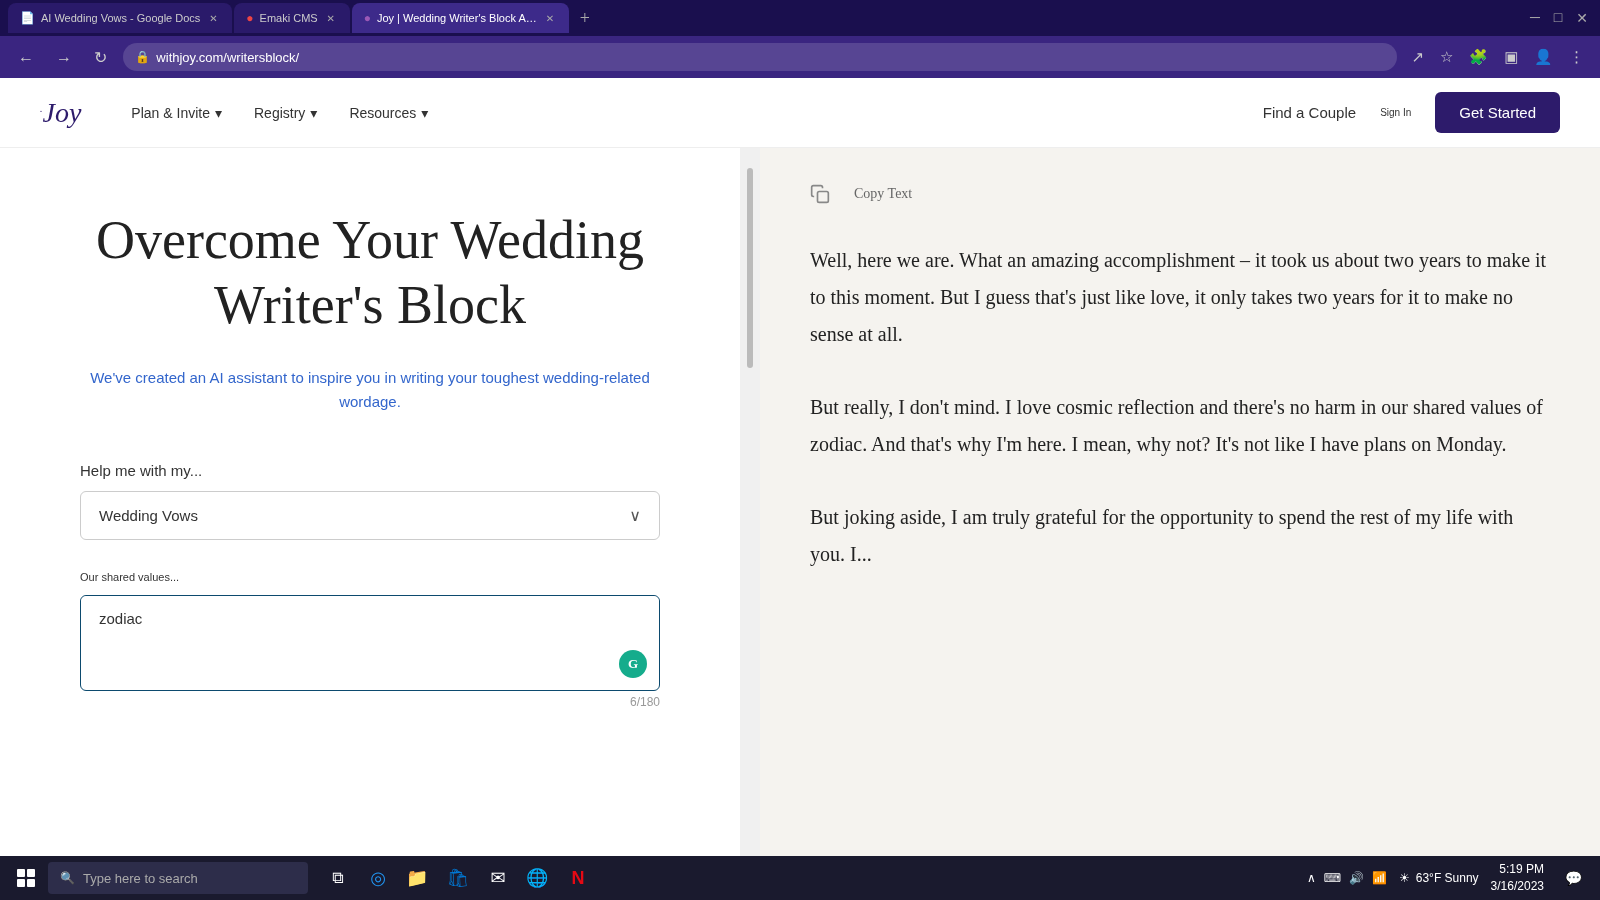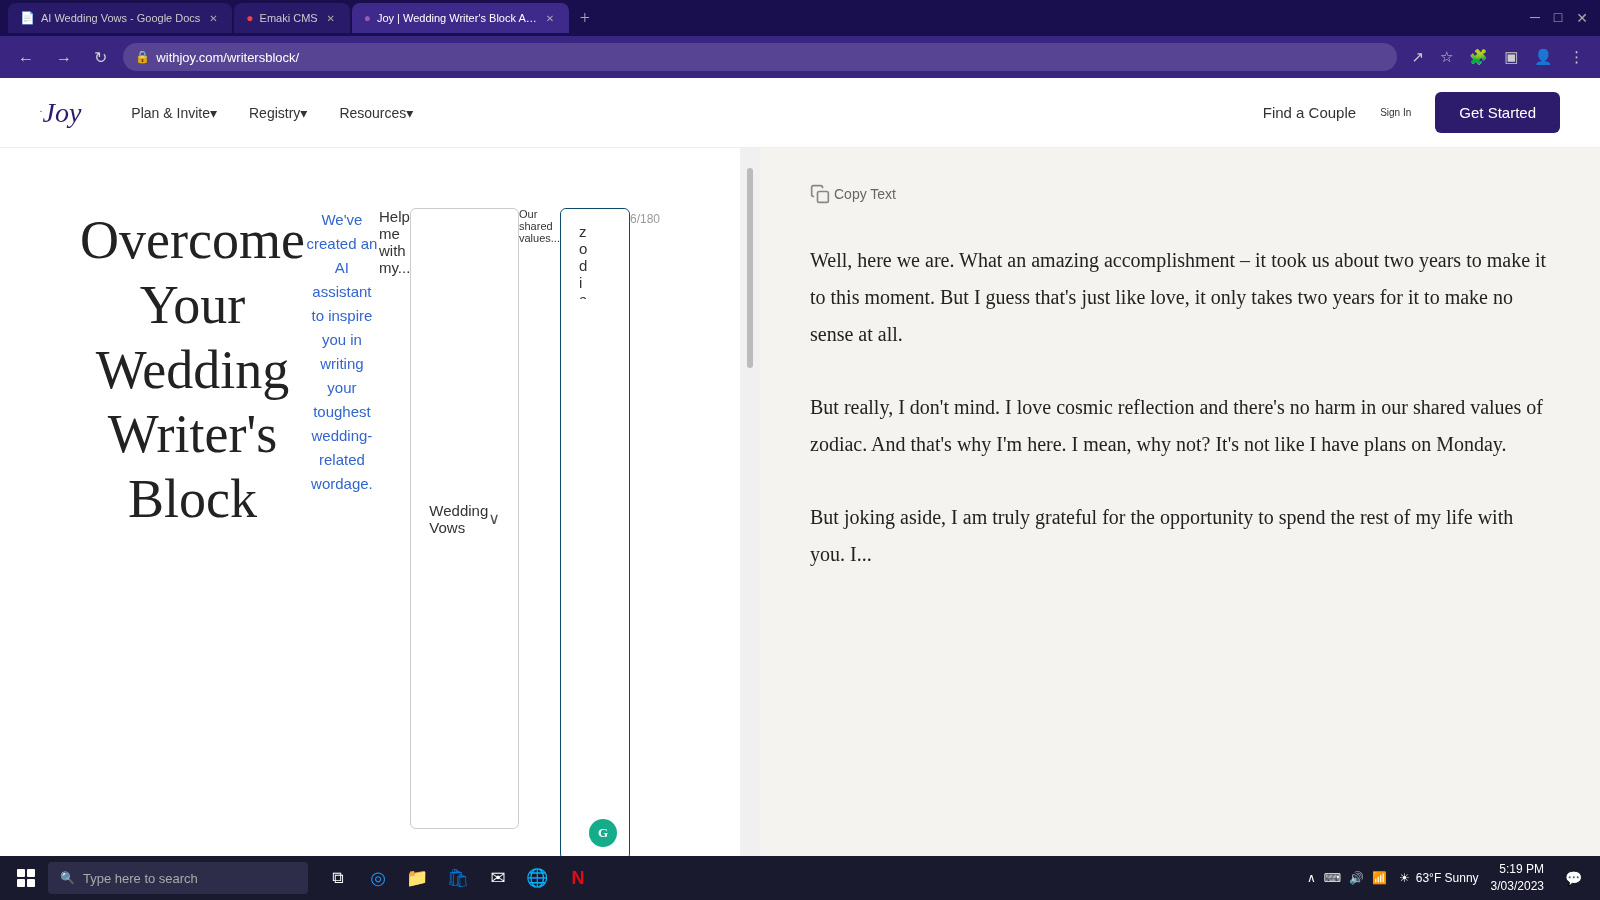--- a/index.html
+++ b/index.html
@@ -140,20 +140,21 @@
       font-weight: 400;
     }
     .nav-links {
       display: flex;
       gap: 32px;
       align-items: center;
     }
     .nav-link {
       display: flex;
       align-items: center;
+      gap: 5px;
       font-family: Arial, sans-serif;
       font-size: 14px;
       color: #333;
       cursor: pointer;
       text-decoration: none;
     }
     .nav-right {
       margin-left: auto;
       display: flex;
       align-items: center;
@@ -188,21 +189,21 @@
       display: flex;
       flex: 1;
       overflow: hidden;
     }
 
     
     .left-panel {
       width: 740px;
       padding: 60px 80px 40px 80px;
       display: flex;
-      flex-direction: row;
+      flex-direction: column;
       overflow-y: auto;
     }
     .hero-title {
       font-family: Georgia, serif;
       font-size: 54px;
       color: #222;
       line-height: 1.2;
       font-weight: 400;
       margin-bottom: 28px;
       text-align: center;
@@ -310,26 +311,26 @@
     .right-panel {
       flex: 1;
       background: #f5f3ef;
       padding: 30px 50px 40px 50px;
       overflow-y: auto;
       position: relative;
     }
     .copy-text-btn {
       display: flex;
       align-items: center;
-      gap: 4px;
+      gap: 24px;
       background: none;
       border: none;
       cursor: pointer;
       color: #666;
-      font-family: Liberation Sans, sans-serif;
+      font-family: Liberation Serif, serif;
       font-size: 14px;
       margin-bottom: 32px;
       padding: 6px 0;
     }
     .copy-icon {
       width: 20px;
       height: 20px;
       color: #888;
     }
     .generated-text {
@@ -617,19 +618,19 @@
       <span style="color:#fff; font-size:12px;">⌨</span>
       <span style="color:#fff; font-size:12px;">🔊</span>
       <span style="color:#fff; font-size:12px;">📶</span>
     </div>
     <div class="weather-info">
       <span>☀</span>
       <span>63°F  Sunny</span>
     </div>
     <div class="clock">
       <div>5:19 PM</div>
-      <div>3/03/2023</div>
+      <div>3/16/2023</div>
     </div>
     <div class="notification-btn">
       <span>💬</span>
     </div>
   </div>
 </div>
 
 </body></html>

